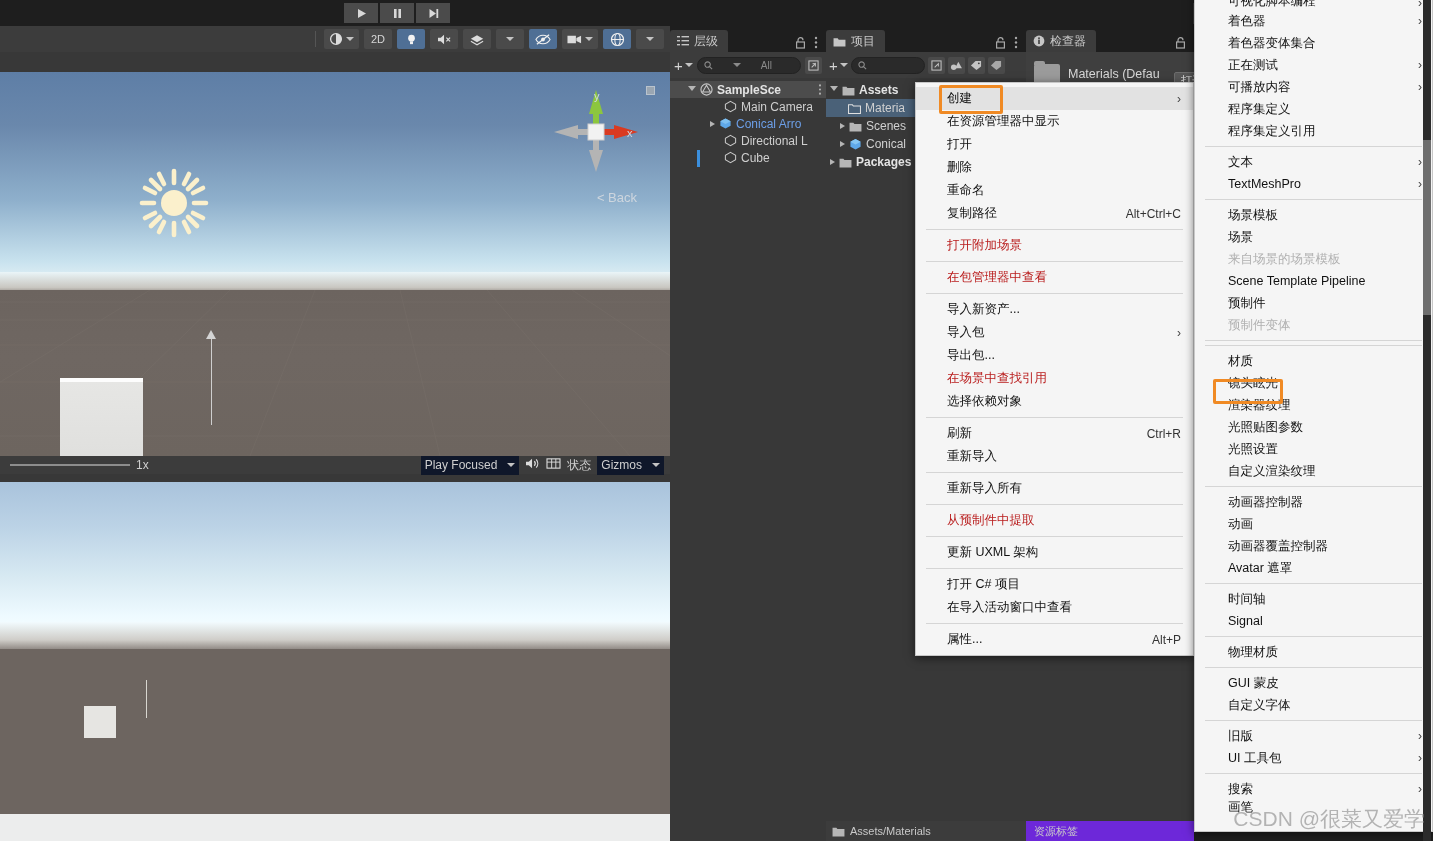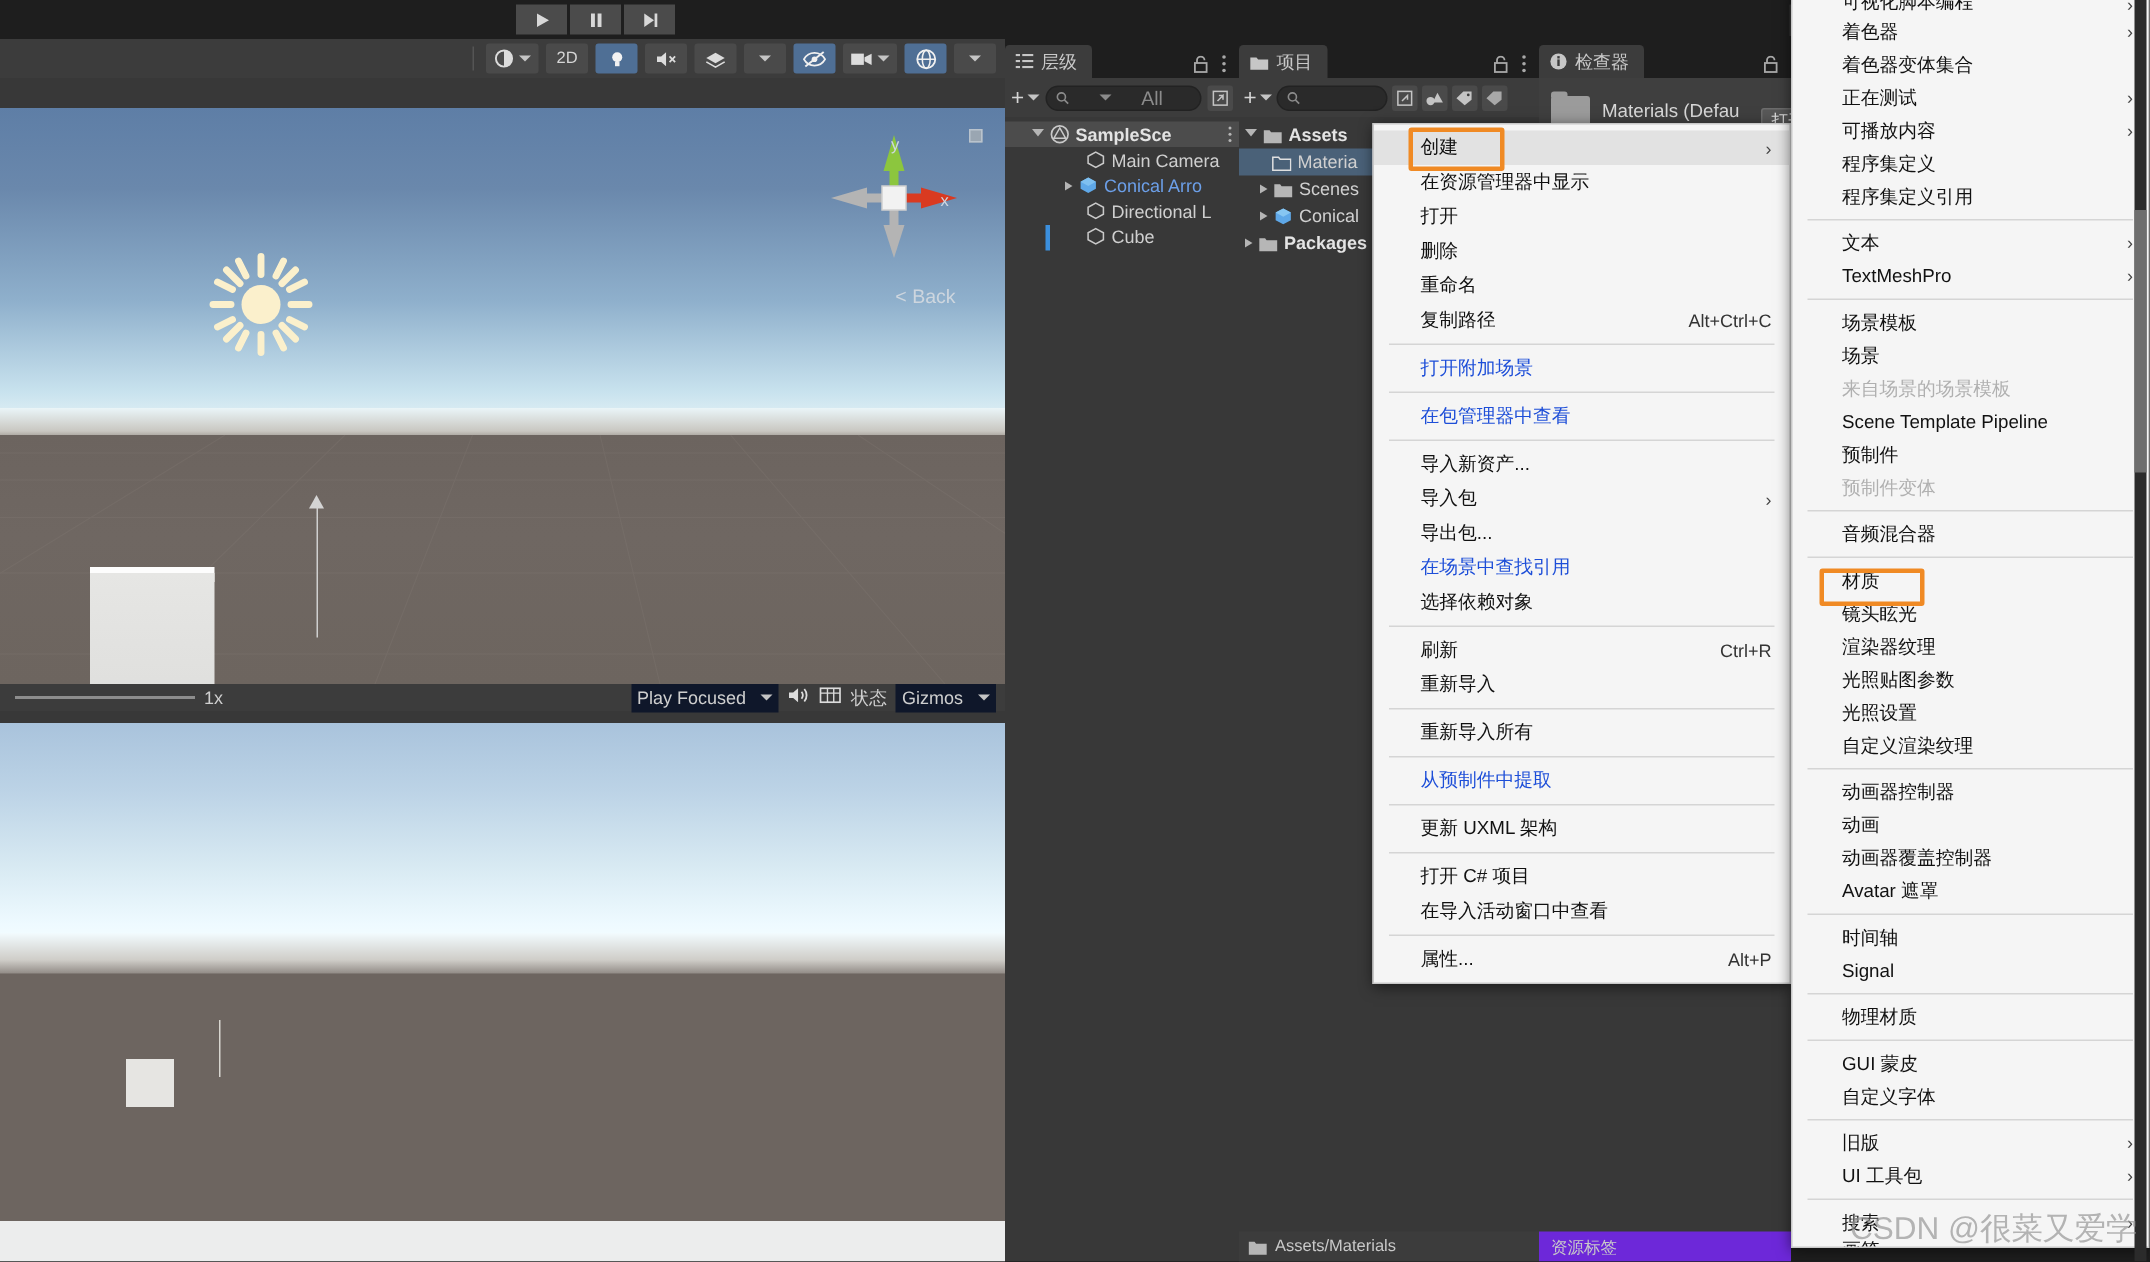--- a/index.html
+++ b/index.html
@@ -97,21 +97,21 @@
     background:linear-gradient(to bottom,#f2fbfe,#cfcdc8 60%,#7e7671);}
   .g-ground{position:absolute;left:0;top:167px;width:100%;height:165px;background:#6d6560;}
   .game-bottom{position:absolute;left:0;top:358px;width:670px;height:27px;background:#eceded;}
 
   
   .hier{position:absolute;left:670px;top:26px;width:156px;height:815px;background:#383838;}
   .hier .tabbar{width:156px;background:#1e1e1e;}
   .hier-tools{height:26px;background:#3c3c3c;display:flex;align-items:center;padding:0 4px;gap:4px;}
   .plus-dd{display:flex;align-items:center;gap:2px;color:#d4d4d4;font-size:15px;}
   .srch{flex:1;height:17px;background:#2a2a2a;border-radius:9px;display:flex;align-items:center;
-    padding:0 6px;gap:20px;color:#8b8b8b;font-size:13px;border:1px solid #222;}
+    padding:0 6px;gap:20px;color:#8b8b8b;font-size:10px;border:1px solid #222;}
   .sq-btn{width:17px;height:17px;background:#4a4a4a;border-radius:2px;display:flex;align-items:center;justify-content:center;}
   .row{height:17px;display:flex;align-items:center;gap:4px;font-size:12px;color:#cfcfcf;white-space:nowrap;overflow:hidden;}
   .row.sel{background:#4c4c4c;}
   .row.blue{color:#6c9fe8;}
   .tri{width:0;height:0;border-left:5px solid #b5b5b5;border-top:3.5px solid transparent;border-bottom:3.5px solid transparent;}
   .tri.down{border-left:4px solid transparent;border-right:4px solid transparent;border-top:5px solid #b5b5b5;}
 
   
   .proj{position:absolute;left:826px;top:26px;width:200px;height:815px;background:#383838;}
   .proj .tabbar{width:200px;justify-content:space-between;}
@@ -133,21 +133,21 @@
     display:flex;align-items:center;padding:0 8px;font-size:11px;color:#c9c9c9;}
 
   
   .ctxmenu{
     position:absolute; background:#f5f5f5; color:#111; font-size:12.5px;
     box-shadow:0 2px 9px rgba(0,0,0,.55); border:1px solid #c8c8c8;
   }
   .ctx-main{ left:915px; top:82px; width:279px; padding:4px 0; }
   .mi{ height:23px; display:flex; align-items:center; padding:0 12px 0 31px; position:relative; white-space:nowrap;}
   .mi.hl{ background:#e2e2e2; }
-  .mi.dim{ color:#1d4ed8; }
+  .mi.dim{ color:#b91c1c; }
   .mi .sc{ margin-left:auto; color:#333; font-size:12px; padding-left:18px;}
   .mi .arw{ margin-left:auto; color:#444; font-size:12px; }
   .mi-sep{ height:1px; background:#d5d5d5; margin:4px 10px; }
   .hl-box{ position:absolute; border:3px solid #f08a24; border-radius:2px; pointer-events:none; }
 
   .ctx-sub{ left:1194px; top:-9px; width:239px; height:841px; padding:2px 0; overflow:hidden;}
   .mi2{ height:22px; display:flex; align-items:center; padding:0 10px 0 33px; white-space:nowrap; }
   .mi2.dim{ color:#b0b0b0; }
   .mi2 .arw{ margin-left:auto; color:#444; font-size:12px; }
   .sub-scroll{position:absolute;right:2px;top:0;width:8px;height:841px;background:#2b2b2b;}
@@ -743,23 +743,20 @@
       <span>Scene Template Pipeline</span>
     </div>
     <div class="mi2">
       <span>预制件</span>
     </div>
     <div class="mi2 dim">
       <span>预制件变体</span>
     </div>
 
     <div class="mi-sep"></div>
-    <div class="mi2">
-      <span>音频混合器</span>
-    </div>
 
     <div class="mi-sep"></div>
     <div class="mi2">
       <span>材质</span>
     </div>
     <div class="mi2">
       <span>镜头眩光</span>
     </div>
     <div class="mi2">
       <span>渲染器纹理</span>

